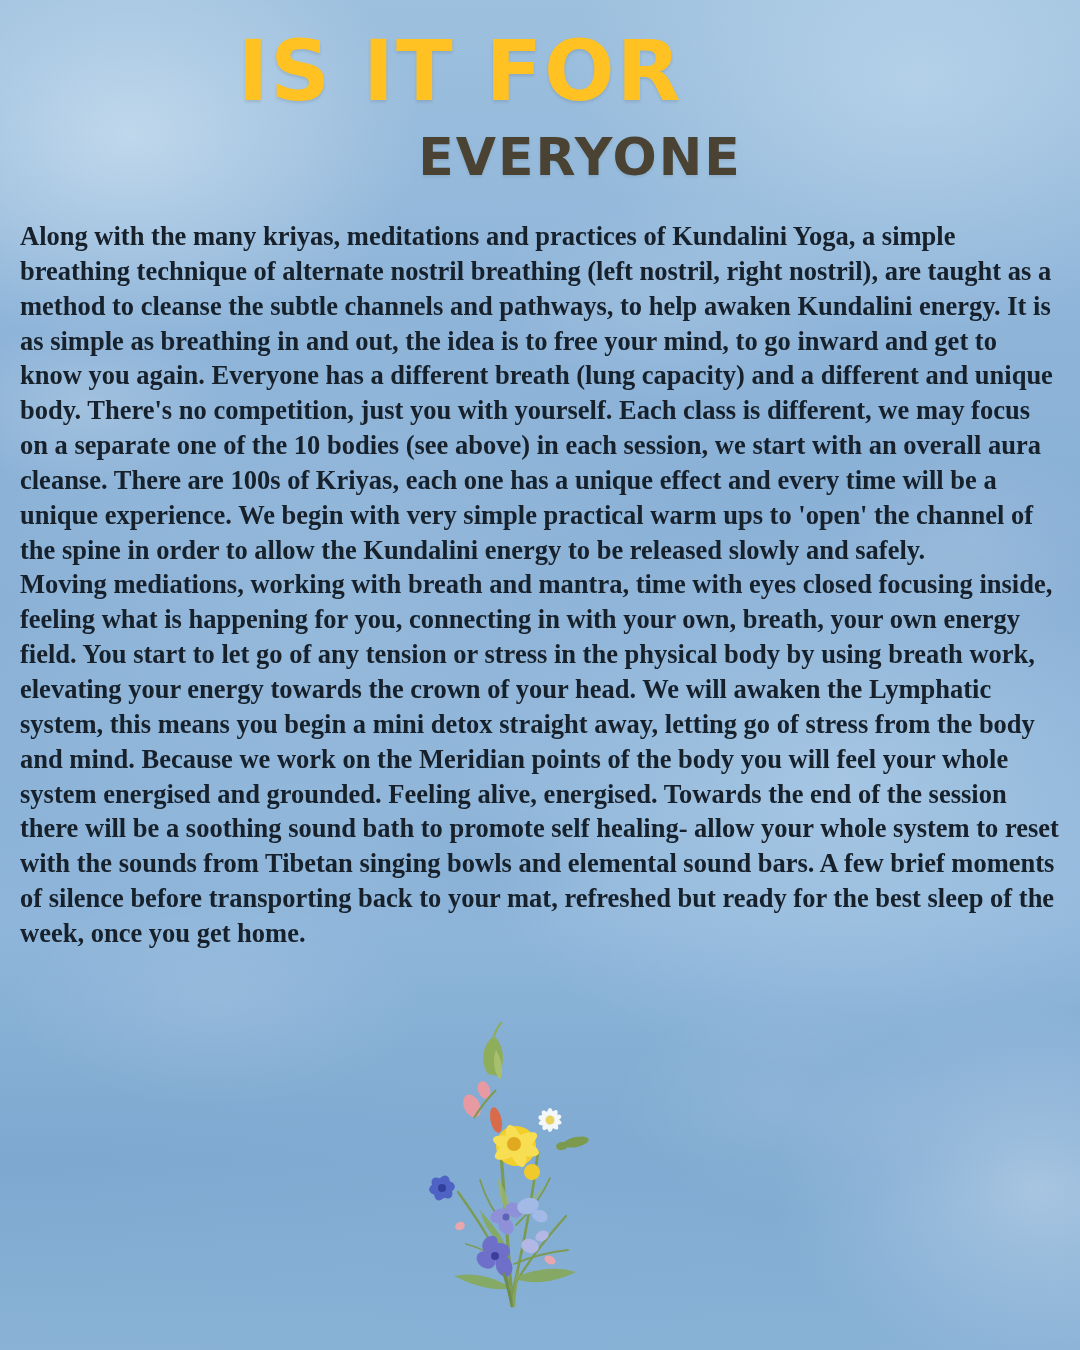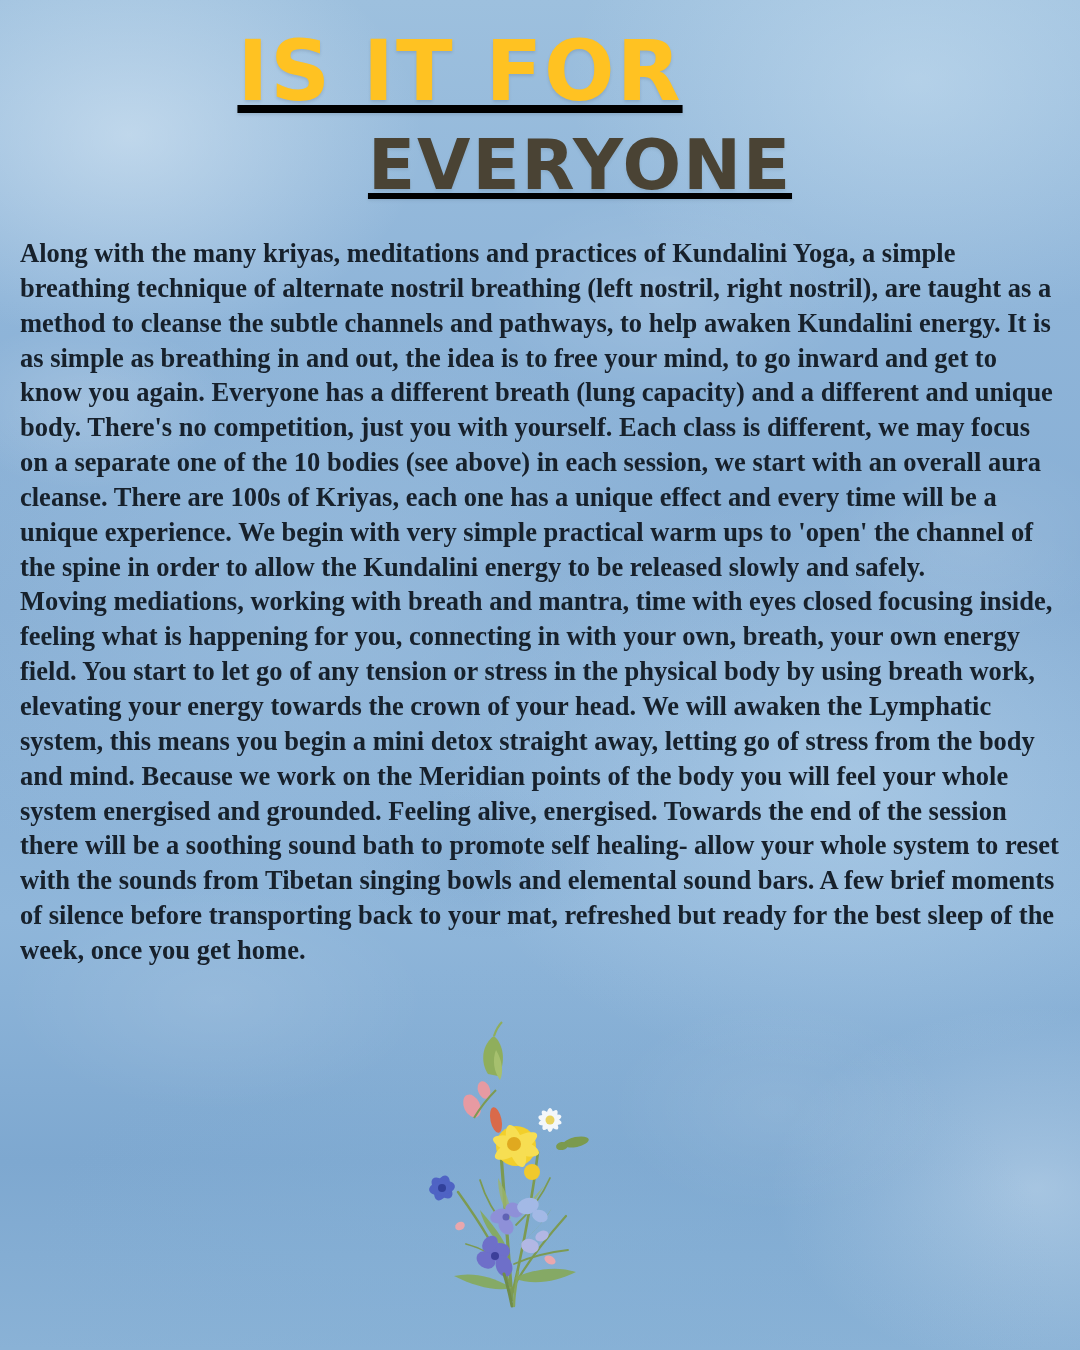--- a/index.html
+++ b/index.html
@@ -42,41 +42,40 @@
       radial-gradient(ellipse 300px 160px at 20% 74%, rgba(255,255,255,0.10), rgba(255,255,255,0) 70%),
       radial-gradient(ellipse 240px 150px at 72% 82%, rgba(255,255,255,0.09), rgba(255,255,255,0) 70%),
       radial-gradient(ellipse 180px 110px at 45% 64%, rgba(110,152,193,0.18), rgba(110,152,193,0) 70%);
     mix-blend-mode: normal;
   }
 
   .heading-wrap {
     position: relative;
     z-index: 3;
     padding-top: 30px;
-    text-decoration: underline;
   }
 
   .title-line {
     font-family: "DejaVu Sans", sans-serif;
     font-weight: bold;
     letter-spacing: 2px;
     line-height: 1.0;
     text-transform: uppercase;
   }
 
   .title-line-1 {
     font-size: 83px;
     color: #ffc222;
     text-align: center;
     padding-right: 160px;
     text-shadow: 0 2px 3px rgba(60,80,100,0.18);
   }
 
   .title-line-2 {
-    font-size: 69px;
+    font-size: 52px;
     color: #4a4334;
     text-align: center;
     padding-left: 80px;
     margin-top: 18px;
     text-shadow: 0 2px 3px rgba(60,80,100,0.12);
   }
 
   .body-copy {
     position: relative;
     z-index: 3;

